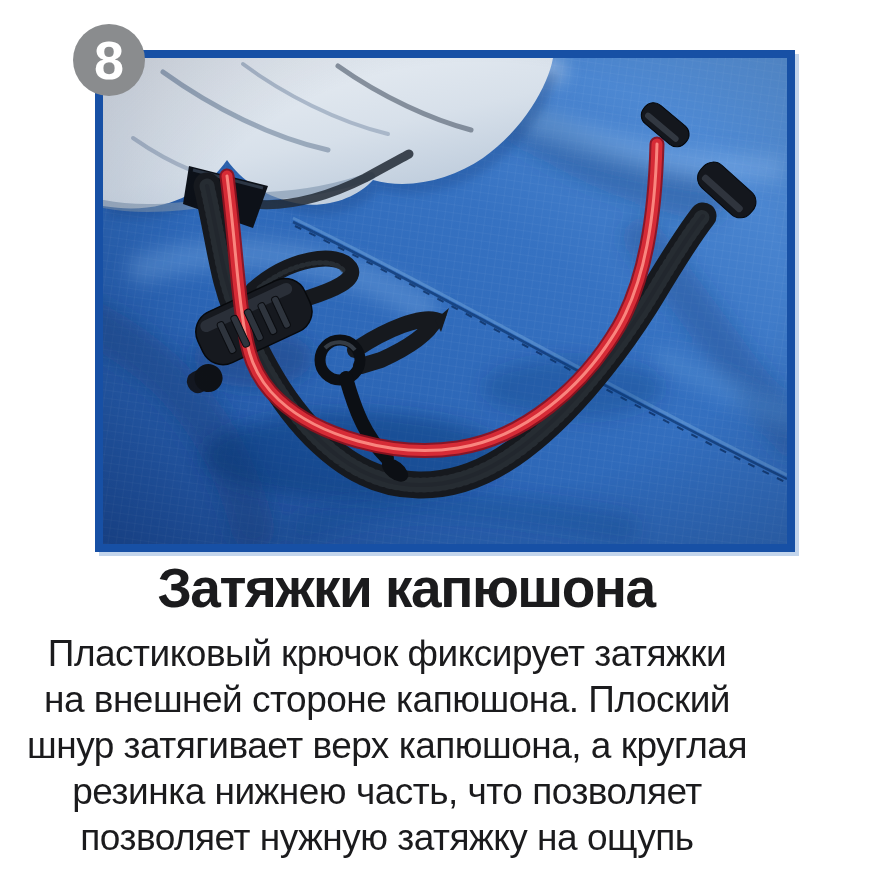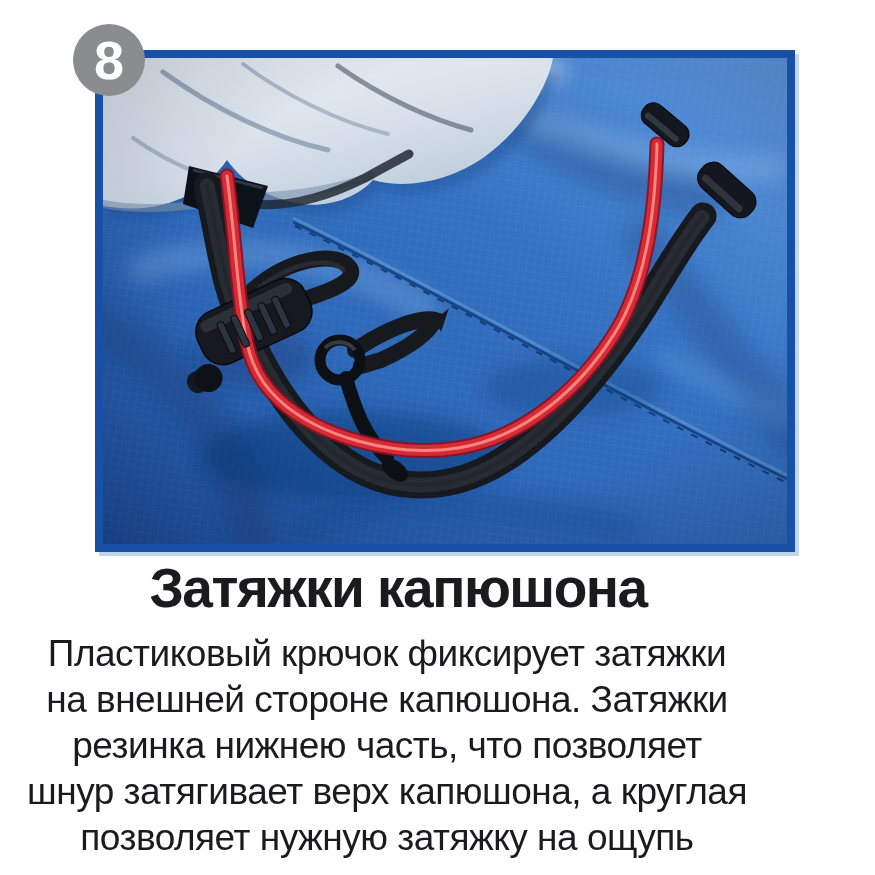--- a/index.html
+++ b/index.html
@@ -22,21 +22,21 @@
   .badge{
     position:absolute;left:73px;top:24px;
     width:72px;height:72px;border-radius:50%;
     background:var(--badge-bg,#8a8c8e);
     color:var(--badge-fg,#ffffff);
     display:flex;align-items:center;justify-content:center;
     font-size:54px;font-weight:bold;line-height:1;
     z-index:5;
   }
   .title{
-    position:absolute;top:556px;left:0;width:796px;
+    position:absolute;top:556px;left:8px;width:796px;
     text-align:center;
     font-size:55px;font-weight:bold;letter-spacing:-1.5px;
     color:var(--text,#1b1b1d);
   }
   .body-text{
     position:absolute;top:631px;left:0;width:774px;
     text-align:center;
     font-size:37px;line-height:46px;letter-spacing:-0.5px;
     color:var(--text,#1b1b1d);
   }
@@ -172,19 +172,19 @@
   </div>
 
   <div class="badge">
     <span>8</span>
   </div>
 
   <div class="title">Затяжки капюшона</div>
 
   <div class="body-text">
     <div>Пластиковый крючок фиксирует затяжки</div>
-    <div>на внешней стороне капюшона. Затяжки</div>
+    <div>на внешней стороне капюшона. Плоский</div>
+    <div>шнур затягивает верх капюшона, а круглая</div>
     <div>резинка нижнею часть, что позволяет</div>
-    <div>шнур затягивает верх капюшона, а круглая</div>
     <div>позволяет нужную затяжку на ощупь</div>
   </div>
 
 </div>
 
 </body></html>

